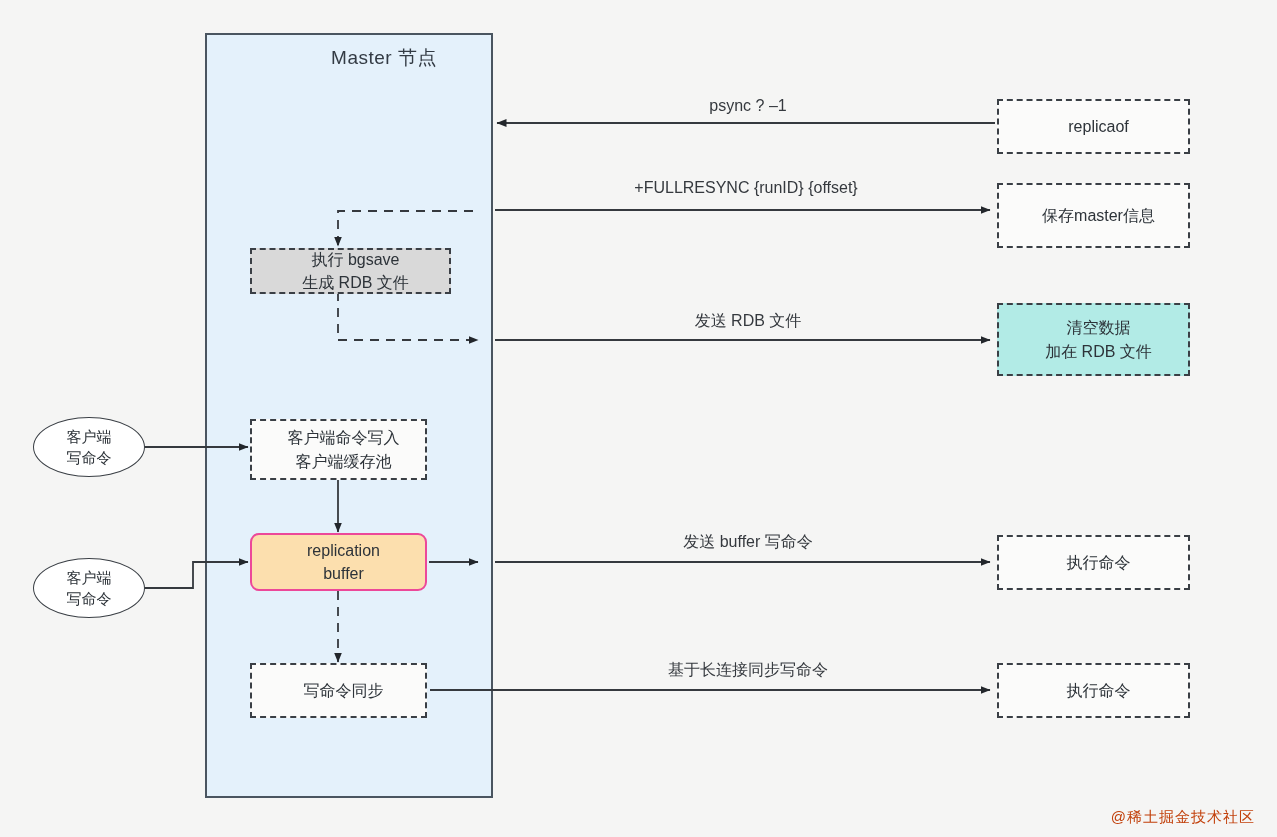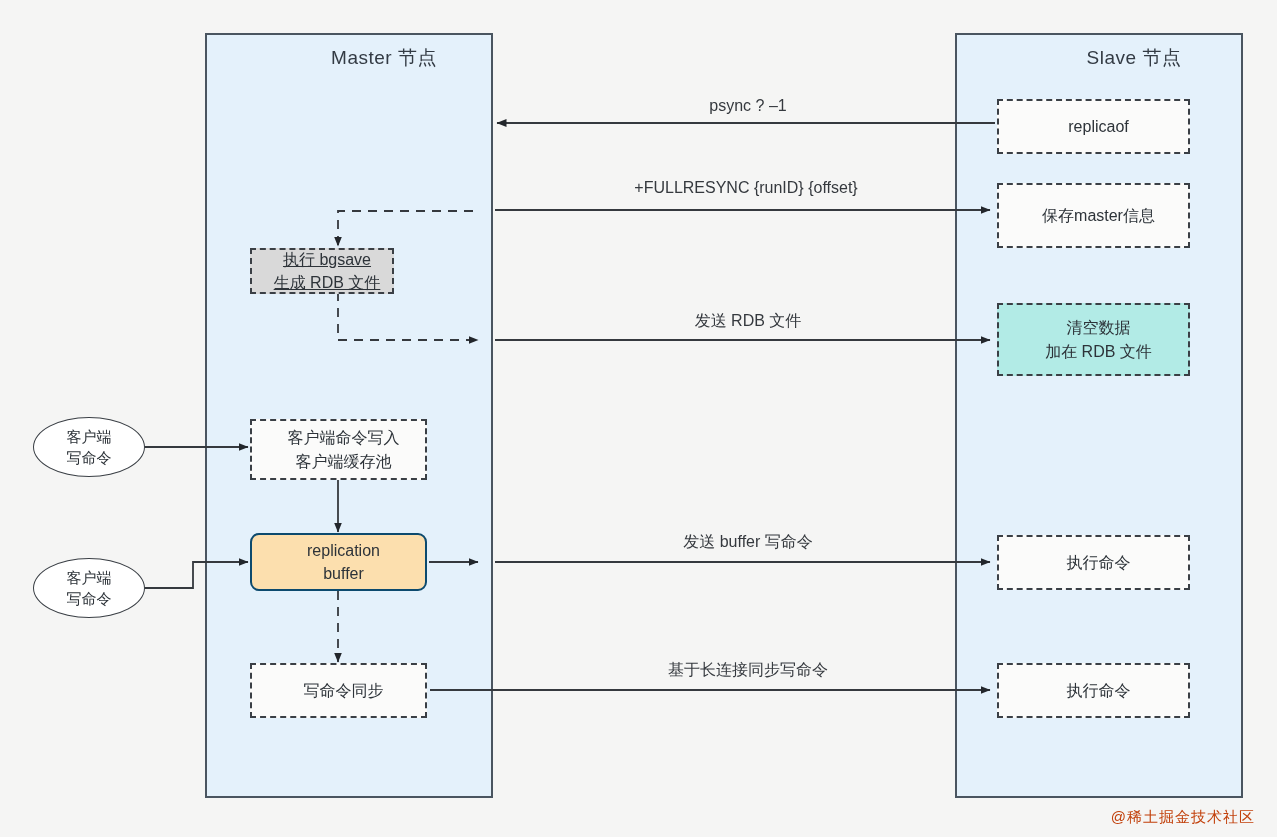--- a/index.html
+++ b/index.html
@@ -57,21 +57,21 @@
   }
   .node.dashed-gray {
     border: 2px dashed #3a3f45;
     background: #d9d9d9;
   }
   .node.dashed-cyan {
     border: 2px dashed #3a3f45;
     background: #b2ebe6;
   }
   .node.solid-orange {
-    border: 2px solid #0c4a6e;
+    border: 2px solid #ec4899;
     background: #fcdfae;
     border-radius: 9px;
   }
   .ellipse {
     position: absolute;
     box-sizing: border-box;
     border: 1.6px solid #3a3f45;
     background: #ffffff;
     border-radius: 50%;
     display: flex;
@@ -103,23 +103,20 @@
 </style>
 </head>
 <body>
 
 <div id="stage">
 
   <div class="panel" style="left:205px; top:33px; width:288px; height:765px;">
     <div class="panel-title">Master 节点</div>
   </div>
 
-  <div class="panel" style="left:955px; top:33px; width:288px; height:765px;">
-    <div class="panel-title">Slave 节点</div>
-  </div>
 
   <svg class="layer" viewBox="0 0 1277 837">
     <defs>
       <marker id="arrowR" markerWidth="11" markerHeight="11" refX="9.5" refY="4" orient="auto" markerUnits="userSpaceOnUse">
         <path d="M0,0 L10,4 L0,8 z" fill="#22262b"></path>
       </marker>
       <marker id="arrowL" markerWidth="11" markerHeight="11" refX="9.5" refY="4" orient="auto" markerUnits="userSpaceOnUse">
         <path d="M0,0 L10,4 L0,8 z" fill="#22262b"></path>
       </marker>
       <marker id="arrowD" markerWidth="11" markerHeight="11" refX="9.5" refY="4" orient="auto" markerUnits="userSpaceOnUse">
@@ -166,21 +163,21 @@
 
     <g>
       <path d="M144,588 L193,588 L193,562 L248,562" stroke="#35393e" stroke-width="1.8" fill="none" marker-end="url(#arrowR)"></path>
     </g>
 
     <g>
       <path d="M338,591 L338,662" stroke="#35393e" stroke-width="1.8" fill="none" stroke-dasharray="9,7" marker-end="url(#arrowD)"></path>
     </g>
   </svg>
 
-  <div class="node dashed-gray" style="left:250px; top:248px; width:144px; height:46px;text-decoration:underline;">执行 bgsave
+  <div class="node dashed-gray" style="left:250px; top:248px; width:201px; height:46px;">执行 bgsave
 生成 RDB 文件</div>
 
   <div class="node dashed" style="left:250px; top:419px; width:177px; height:61px;">客户端命令写入
 客户端缓存池</div>
 
   <div class="node solid-orange" style="left:250px; top:533px; width:177px; height:58px;">replication
 buffer</div>
 
   <div class="node dashed" style="left:250px; top:663px; width:177px; height:55px;">写命令同步</div>
 

